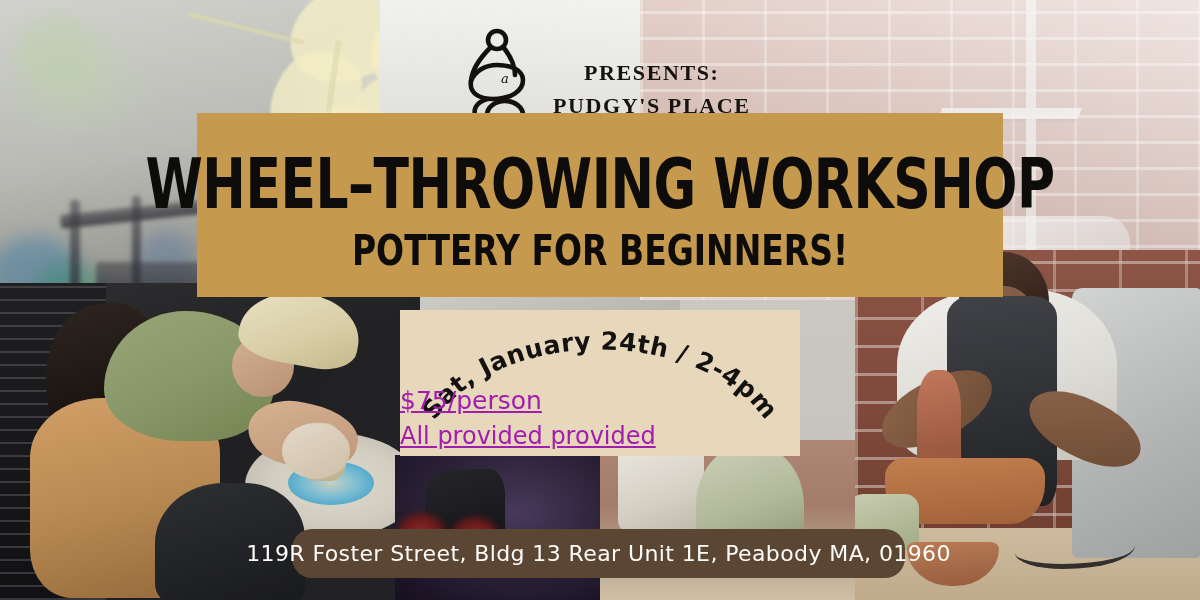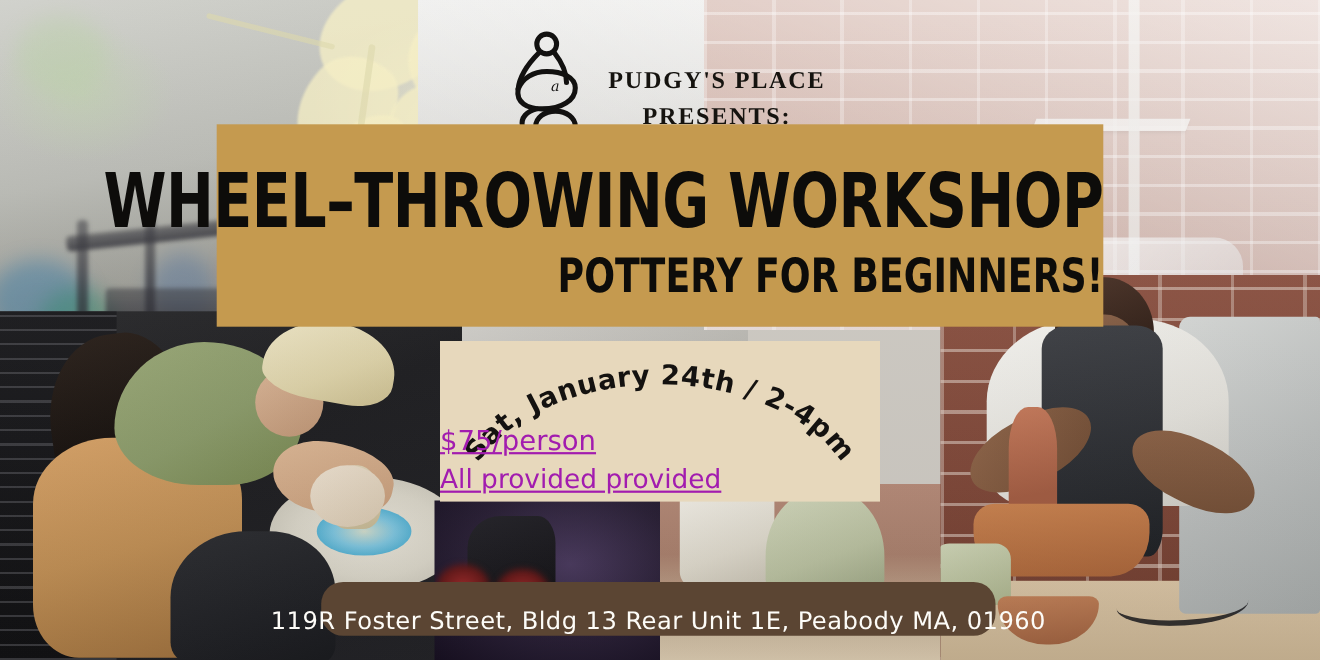--- a/index.html
+++ b/index.html
@@ -292,21 +292,21 @@
     padding-top: 16px;
   }
 
   #title-banner {
     position: absolute;
     left: 197px; top: 113px;
     width: 806px; height: 184px;
     background: #c59a4f;
     display: flex;
     flex-direction: column;
-    align-items: flex-end;
+    align-items: center;
     justify-content: center;
     gap: 8px;
   }
   .title-main {
     font-family: "DejaVu Sans", sans-serif;
     font-weight: bold;
     font-size: 52px;
     letter-spacing: -0.5px;
     color: #0d0c0a;
     transform: scaleY(1.32) scaleX(1.0);
@@ -355,21 +355,21 @@
   }
   #price-line { top: 76px; font-size: 25px; }
   #materials-line { top: 112px; font-size: 24px; }
 
   #address-bar {
     position: absolute;
     left: 292px; top: 529px;
     width: 613px; height: 49px;
     background: #5b4533;
     display: flex;
-    align-items: flex-end;
+    align-items: center;
     justify-content: center;
     border-radius: 20px;
   }
   #address-text {
     font-family: "DejaVu Sans", sans-serif;
     font-size: 22px;
     color: #fdfcf8;
     letter-spacing: 0.4px;
     white-space: nowrap;
   }
@@ -462,22 +462,22 @@
         <circle cx="32" cy="13" r="9"></circle>
         <path d="M25 21 C13 33 7 44 6 54"></path>
         <path d="M39 21 C46 30 50 40 50 48"></path>
         <path d="M6 54 C4 66 14 72 28 72 C46 72 58 64 58 53 C58 43 46 38 32 38 C20 38 10 44 6 54 Z"></path>
         <path d="M23 72 C14 74 8 80 10 88 C12 96 24 100 34 98"></path>
         <ellipse cx="40" cy="88" rx="18" ry="14"></ellipse>
       </g>
       <text x="36" y="56" font-family="DejaVu Serif, serif" font-size="13" font-style="italic" fill="#121110">a</text>
     </svg>
     <div class="header-text">
+      <div>PRESENTS:</div>
       <div>PUDGY'S PLACE</div>
-      <div>PRESENTS:</div>
     </div>
   </div>
 
   <div id="title-banner">
     <div class="title-main">WHEEL–THROWING WORKSHOP</div>
     <div class="title-sub">POTTERY FOR BEGINNERS!</div>
   </div>
 
   <div id="detail-box">
     <svg id="arc-svg" viewBox="0 0 400 146">

